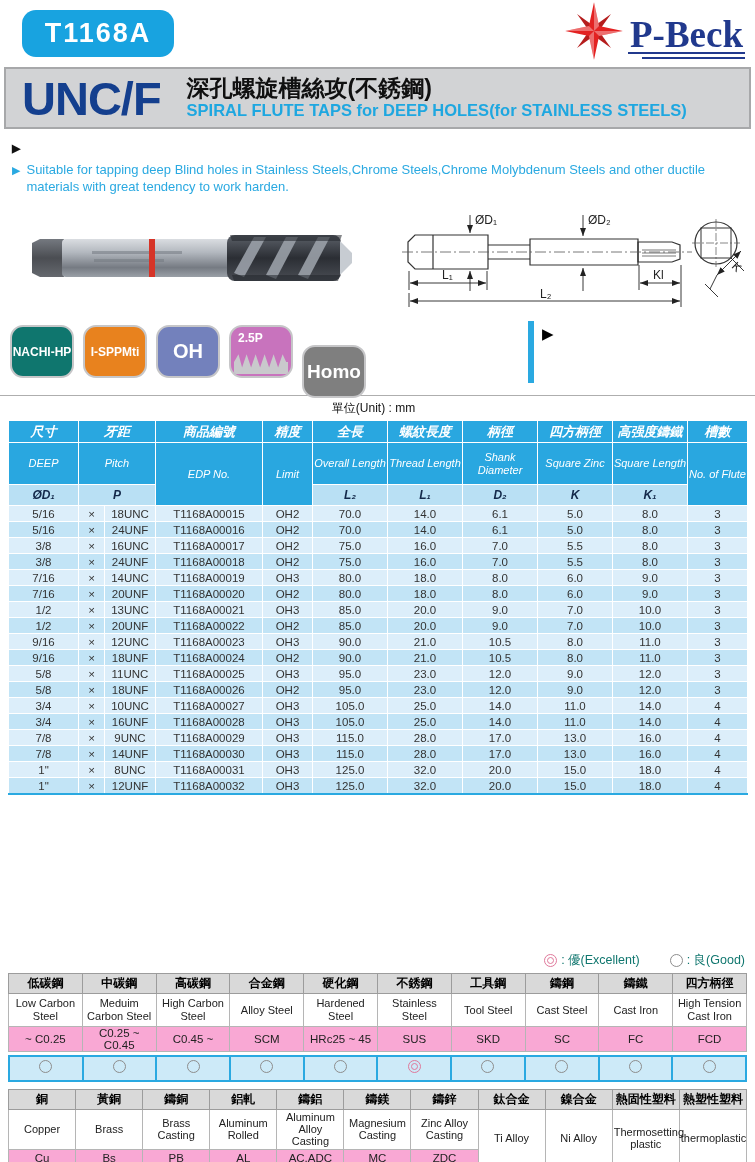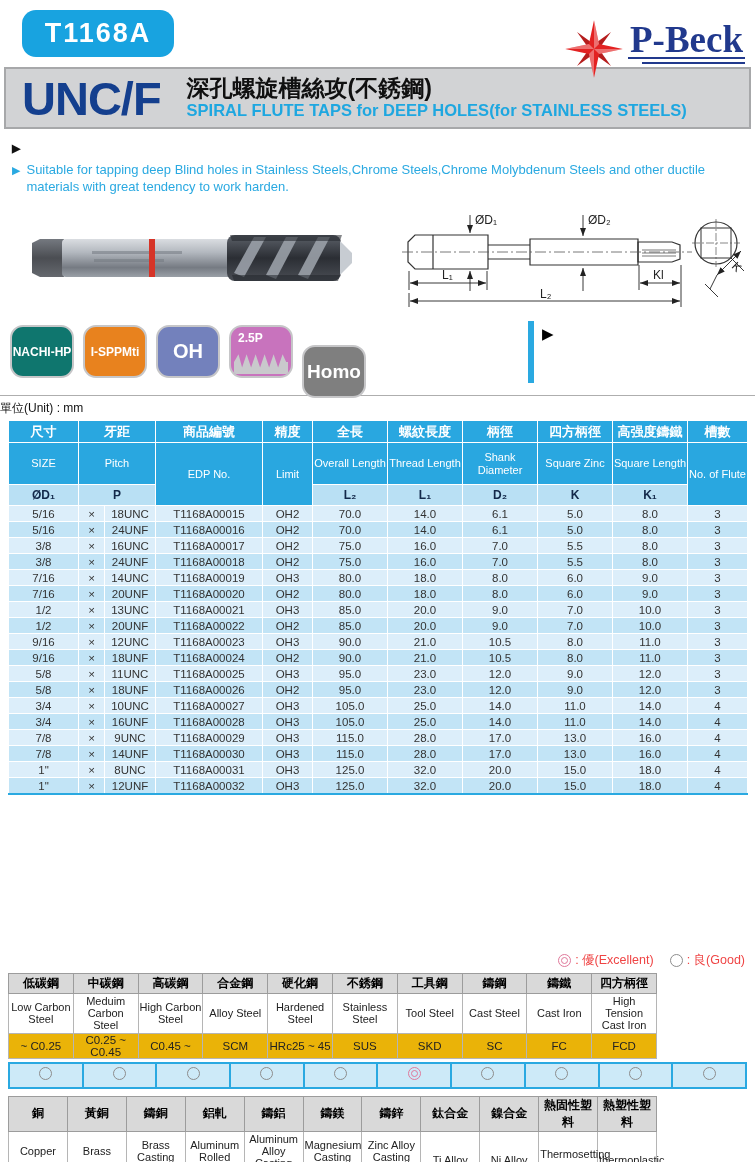--- a/index.html
+++ b/index.html
@@ -5,21 +5,21 @@
   * { margin:0; padding:0; box-sizing:border-box; }
   body { background:#fff; }
   .page{ position:relative; width:755px; height:1162px; margin:0 auto; background:#fff;
          font-family:"Liberation Sans", sans-serif; color:#111; overflow:hidden; }
 
   
   .hdr{ position:relative; height:67px; }
   .model-badge{ position:absolute; left:10px; top:10px; width:152px; height:47px;
     background:#18a3e0; border-radius:14px; color:#fff; font-size:27px; font-weight:bold;
     letter-spacing:2px; display:flex; align-items:center; justify-content:center;margin-left:12px; }
-  .logo{ position:absolute; right:10px; top:18px; display:flex; align-items:flex-start; gap:4px; }
+  .logo{ position:absolute; right:10px; top:0; display:flex; align-items:flex-end; gap:4px; }
   .logo svg{ display:block; }
   .wordmark{ position:relative; font-family:"Liberation Serif", serif; font-weight:bold;
     font-size:37px; color:#21398d; padding:0 2px 6px 2px; }
   .wordmark .u1{ position:absolute; left:0; right:0; bottom:8px; height:2px; background:#21398d; }
   .wordmark .u2{ position:absolute; left:14px; right:0; bottom:3px; height:2px; background:#21398d; }
 
   
   .title-bar{ margin:0 4px; height:62px; background:#d2d3d5; border:2px solid #a7a8aa;
     display:flex; align-items:center; padding-left:16px; gap:26px; }
   .series{ font-size:47px; font-weight:bold; color:#143f8e; letter-spacing:-1px; line-height:1; }
@@ -46,53 +46,53 @@
     text-align:center; position:relative; overflow:hidden; }
   .badge.big{ font-size:20px; }
   .badge.homo{ font-size:19px;margin-top:20px; }
   .badge .badge-lab{ position:absolute; top:4px; left:7px; font-size:12px; font-weight:bold; }
   .badge svg.zig{ position:absolute; left:3px; right:3px; bottom:2px; width:54px; height:24px; }
   .vbar{ position:absolute; left:518px; top:-4px; width:6px; height:62px; background:#2aa9e1; }
   .row-arrow{ position:absolute; left:532px; top:0px; font-size:15px; color:#000; }
 
   .hr-section{ margin-top:8px; border-top:1px solid #aeaeae; }
 
-  .unit-label{ text-align:left; font-size:12px; margin:4px 8px 3px 0; color:#111; }
+  .unit-label{ text-align:center; font-size:12px; margin:4px 8px 3px 0; color:#111; }
 
   
   table.spec{ margin-left:8px; width:739px; border-collapse:collapse; table-layout:fixed;
     border-bottom:2px solid #2aa9e1; }
   table.spec th{ background:#29a7e0; color:#fff; border:1px solid #fff; font-weight:bold;
-    text-align:center; vertical-align:middle; }
+    text-align:center; vertical-align:middle;font-style:italic; }
   table.spec tr.h-zh th{ font-size:13px; height:22px; }
   table.spec tr.h-en th{ font-size:11px; height:42px; line-height:1.2; font-weight:normal; }
   table.spec tr.h-sym th{ background:#b9e0f4; color:#13294a; font-size:12px; height:21px; }
   table.spec td{ border:1px solid #fff; font-size:11.5px; color:#333; text-align:center;
     height:16px; padding:0; }
   table.spec tr.light td{ background:#dceefa; }
   table.spec tr.dark td{ background:#c2e4f6; }
 
   
-  .legend{ display:flex; justify-content:flex-end; align-items:center; gap:16px;
-    margin:157px 10px 4px 0; font-size:12.5px; color:#ef4444; }
+  .legend{ display:flex; justify-content:flex-end; align-items:center; gap:30px;
+    margin:157px 10px 4px 0; font-size:12.5px; color:#0f766e; }
   .legend .item{ display:flex; align-items:center; gap:4px; }
   .ring{ display:inline-block; width:13px; height:13px; border-radius:50%; }
   .ring.good{ border:1.5px solid #8d8d8d; }
   .ring.excellent{ border:1.5px solid #e0799b; position:relative; }
   .ring.excellent::after{ content:''; position:absolute; inset:2px; border:1.5px solid #e0799b;
     border-radius:50%; }
 
   
-  table.mat{ margin:0 0 0 8px; width:649px; border-collapse:collapse; table-layout:fixed; }
+  table.mat{ margin:0 0 0 8px; width:739px; border-collapse:collapse; table-layout:fixed; }
   table.mat td{ text-align:center; vertical-align:middle; }
   table.mat td.m-zh{ background:#d9d9d9; font-size:12px; font-weight:bold; color:#000;
     height:20px; border:1px solid #9c9c9c; }
   table.mat td.m-en{ font-size:11px; height:33px; line-height:1.12; border:1px solid #b5b5b5;
     background:#fff; padding:1px; color:#222; }
-  table.mat td.m-code{ font-size:11.5px; height:18px; border:1px solid #b5b5b5; background:#eab308; color:#222; }
+  table.mat td.m-code{ font-size:11.5px; height:18px; border:1px solid #b5b5b5; background:#f9a8d4; color:#222; }
   table.markrow{ margin:3px 0 0 8px; width:739px; border-collapse:collapse; table-layout:fixed; }
   table.markrow td{ height:25px; background:#cdeaf8; border:2px solid #2aa9e1; text-align:center;
     vertical-align:middle; }
   .mat-gap{ height:7px; }
 
   svg text{ font-family:"Liberation Sans", sans-serif; }
 </style>
 </head>
 <body>
 
@@ -271,21 +271,21 @@
         <th>商品編號</th>
         <th>精度</th>
         <th>全長</th>
         <th>螺紋長度</th>
         <th>柄徑</th>
         <th>四方柄徑</th>
         <th>高强度鑄鐵</th>
         <th>槽數</th>
       </tr>
       <tr class="h-en">
-        <th>SIZE</th>
+        <th>DEEP</th>
         <th colspan="2">Pitch</th>
         <th rowspan="2">EDP No.</th>
         <th rowspan="2">Limit</th>
         <th>Overall Length</th>
         <th>Thread Length</th>
         <th>Shank Diameter</th>
         <th>Square Zinc</th>
         <th>Square Length</th>
         <th rowspan="2">No. of Flute</th>
       </tr>

